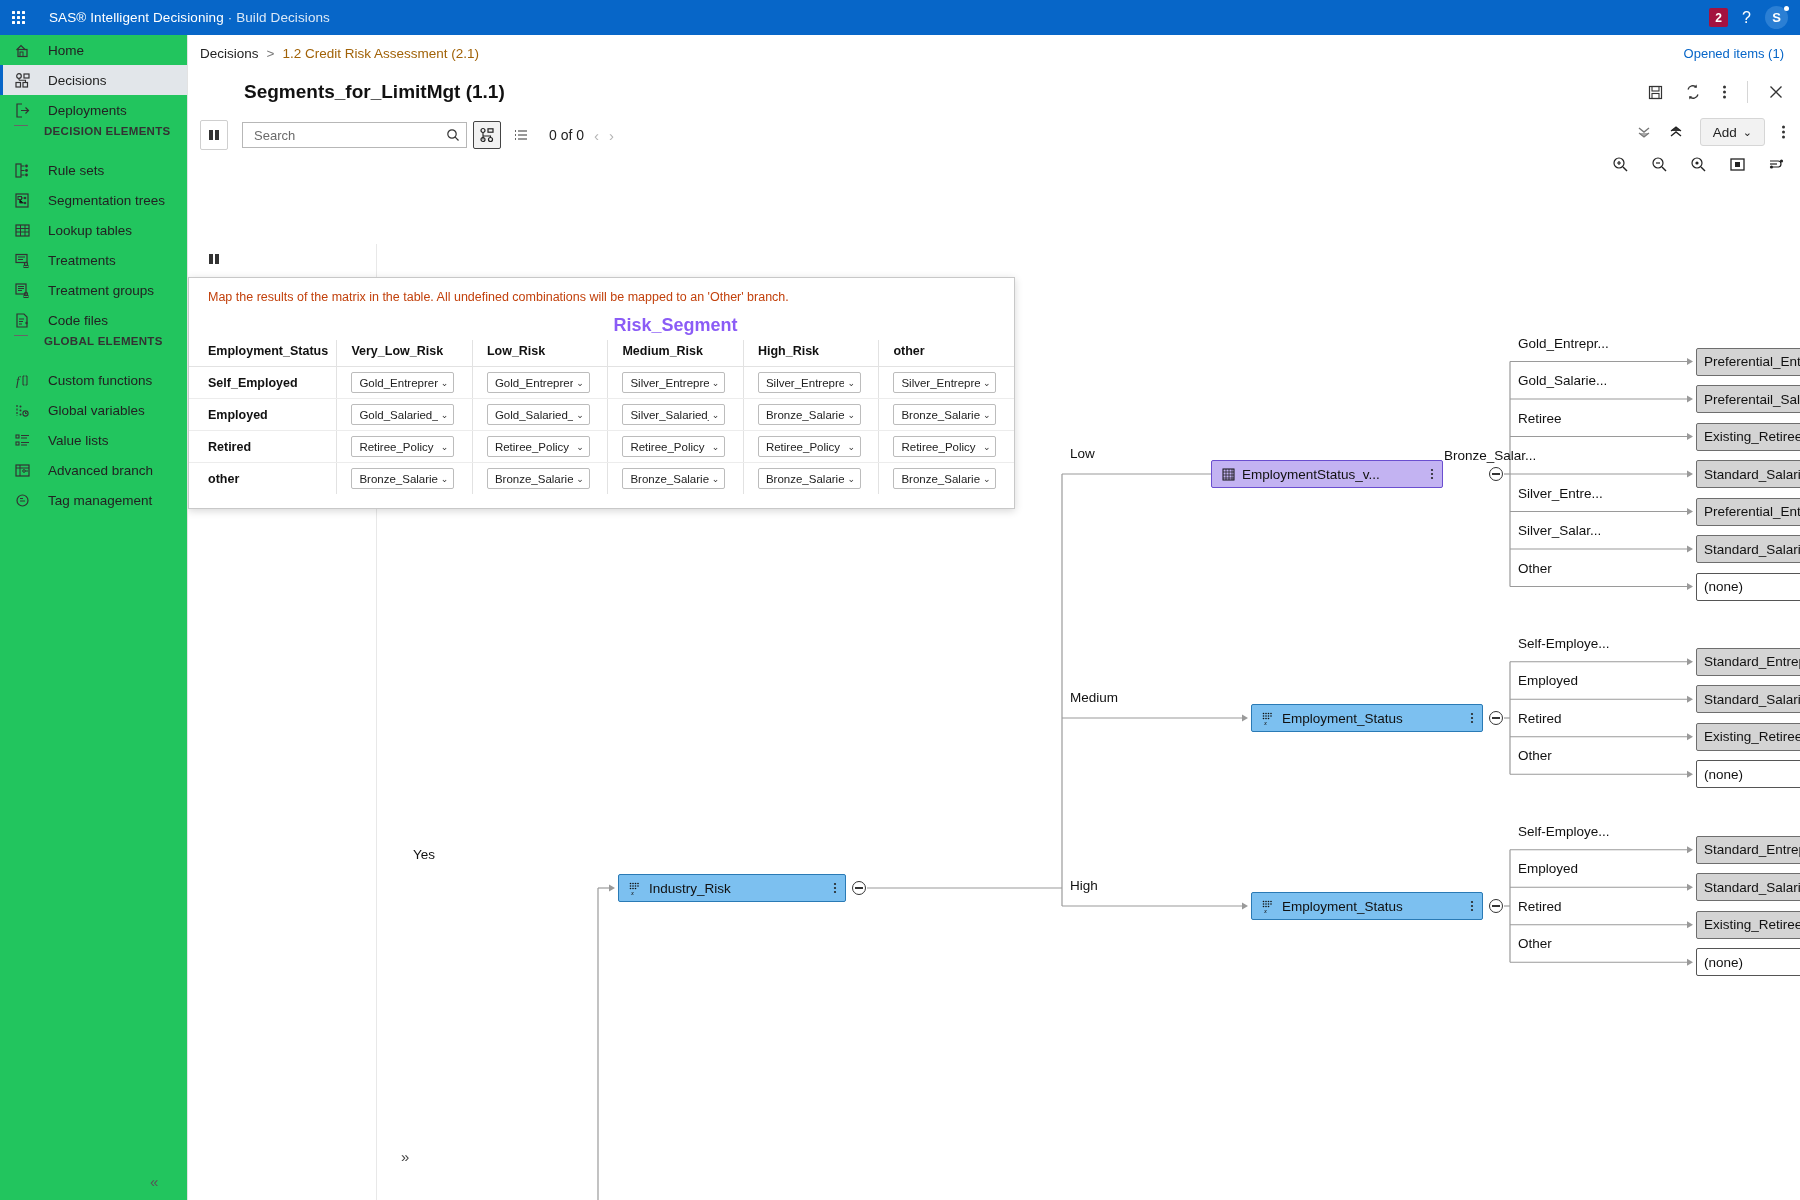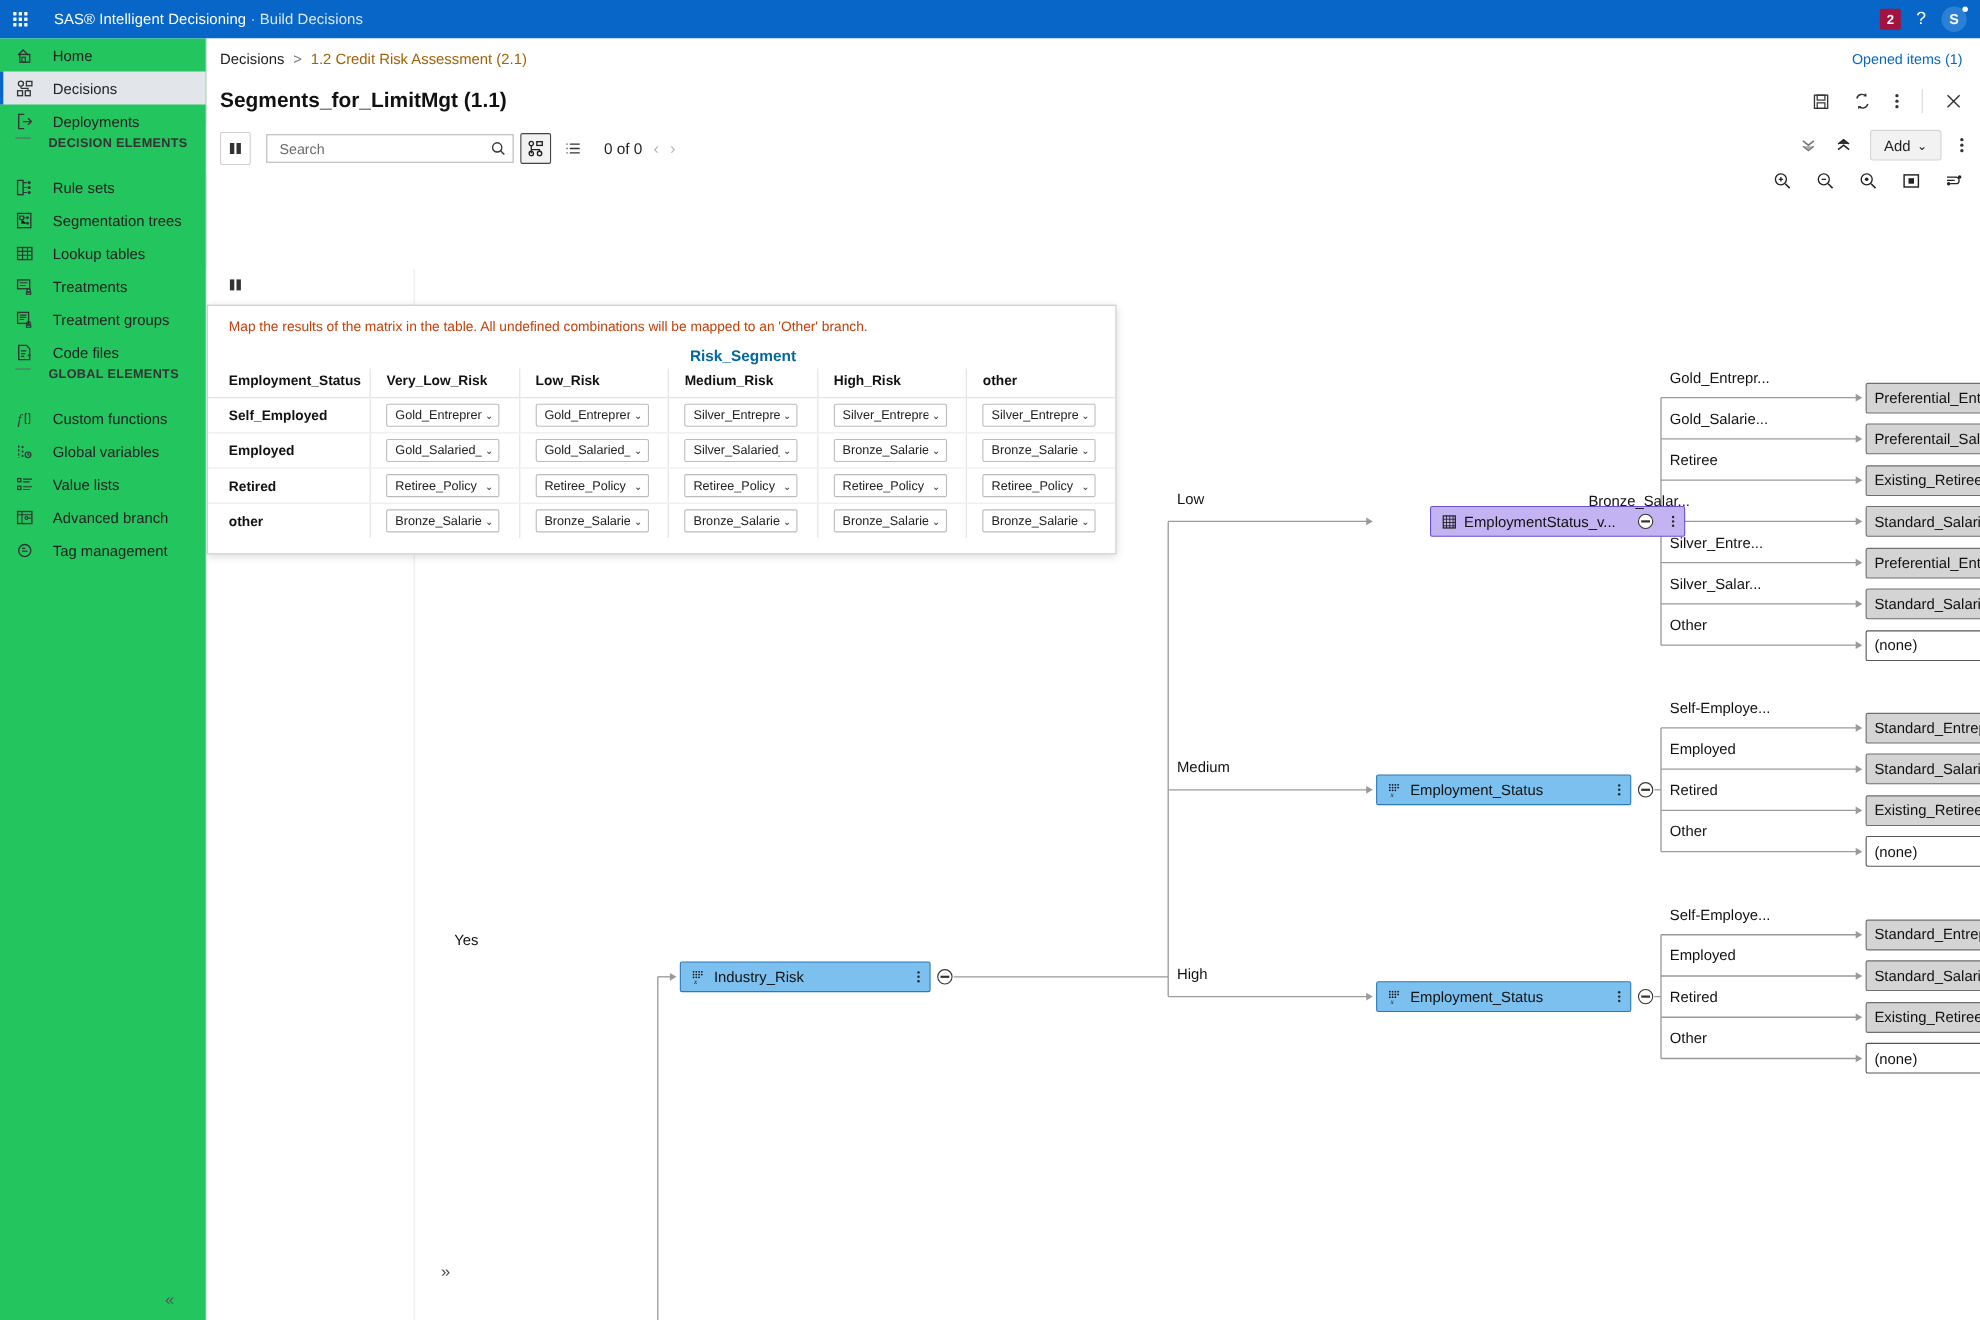--- a/index.html
+++ b/index.html
@@ -68,21 +68,21 @@
   .breadcrumb-row {
     height: 36px; display: flex; align-items: center; padding: 0 16px 0 12px;
     font-size: 13.5px;
   }
   .bc-link { color: #222; cursor: pointer; }
   .bc-sep { margin: 0 8px; color: #777; }
   .bc-current { color: #a16207; }
   .opened-items { margin-left: auto; color: #0766c8; font-size: 13px; cursor: pointer; }
 
   .title-row { height: 42px; display: flex; align-items: center; padding: 0 16px 0 12px; }
-  .page-title { font-size: 19px; font-weight: 700; color: #111; }
+  .page-title { font-size: 19px; font-weight: 700; color: #111; margin-left: 44px; }
   .title-actions { margin-left: auto; display: flex; align-items: center; gap: 20px; color: #333; }
   .title-actions .sep { width: 1px; height: 22px; background: #d6d6d6; }
   .icon-btn { cursor: pointer; display: flex; align-items: center; justify-content: center; }
 
   
   .tabs {
     height: 38px; display: flex; align-items: stretch; padding-left: 12px;
     border-bottom: 1px solid #dcdcdc; background: #fff;
   }
   .tab {
@@ -177,21 +177,21 @@
 
   
   .matrix-popup {
     position: absolute; left: 0px; top: 33px; width: 827px;
     background: #fff; border: 1px solid #c8c8c8; box-shadow: 0 2px 8px rgba(0,0,0,.16);
     padding: 12px 0 14px 0; z-index: 40;
   }
   .matrix-hint { font-size: 12.5px; color: #c2410c; padding: 0 0 10px 19px; }
   table.matrix { border-collapse: collapse; width: 100%; font-size: 12.5px; }
   table.matrix th.group {
-    font-size: 14px; font-weight: 700; color: #0369a1; text-align: center; padding-bottom: 4px; font-weight: 600;
+    font-size: 18px; font-weight: 700; color: #8b5cf6; text-align: center; padding-bottom: 4px; font-weight: 600;
   }
   table.matrix th.colhead {
     text-align: left; font-size: 12.5px; font-weight: 700; color: #111;
     padding: 4px 0 8px 14px; border-bottom: 1px solid #e2e2e2; border-left: 1px solid #e2e2e2;
   }
   table.matrix th.colhead.first { border-left: none; padding-left: 19px; }
   table.matrix td.rowhead {
     font-size: 12.5px; font-weight: 700; color: #111; padding: 5px 0 5px 19px;
     border-bottom: 1px solid #ececec; white-space: nowrap;
   }
@@ -645,21 +645,21 @@
             <span class="kebab">
               <svg width="4" height="14" viewBox="0 0 4 14">
                 <circle cx="2" cy="3" r="1.1" fill="#222"></circle>
                 <circle cx="2" cy="7" r="1.1" fill="#222"></circle>
                 <circle cx="2" cy="11" r="1.1" fill="#222"></circle>
               </svg>
             </span>
           </div>
           <div class="collapse-circle" style="left: 664px; top: 637px;"></div>
           <div class="edge-label" style="left: 882px; top: 202px;">Low</div>
-          <div class="node purple" style="left: 1112px; top: 216px; width: 232px;">
+          <div class="node purple" style="left: 1023px; top: 216px; width: 232px;">
             <span class="nicon">
               <svg width="13" height="13" viewBox="0 0 13 13">
                 <rect x="1" y="1" width="11" height="11" fill="none" stroke="#111" stroke-width="1"></rect>
                 <path d="M1 4h11M1 7h11M1 10h11M4 1v11M7 1v11M10 1v11" stroke="#111" stroke-width=".7"></path>
               </svg>
             </span>
             <span class="ntext">EmploymentStatus_v...</span>
             <span class="kebab">
               <svg width="4" height="14" viewBox="0 0 4 14">
                 <circle cx="2" cy="3" r="1.1" fill="#222"></circle>

